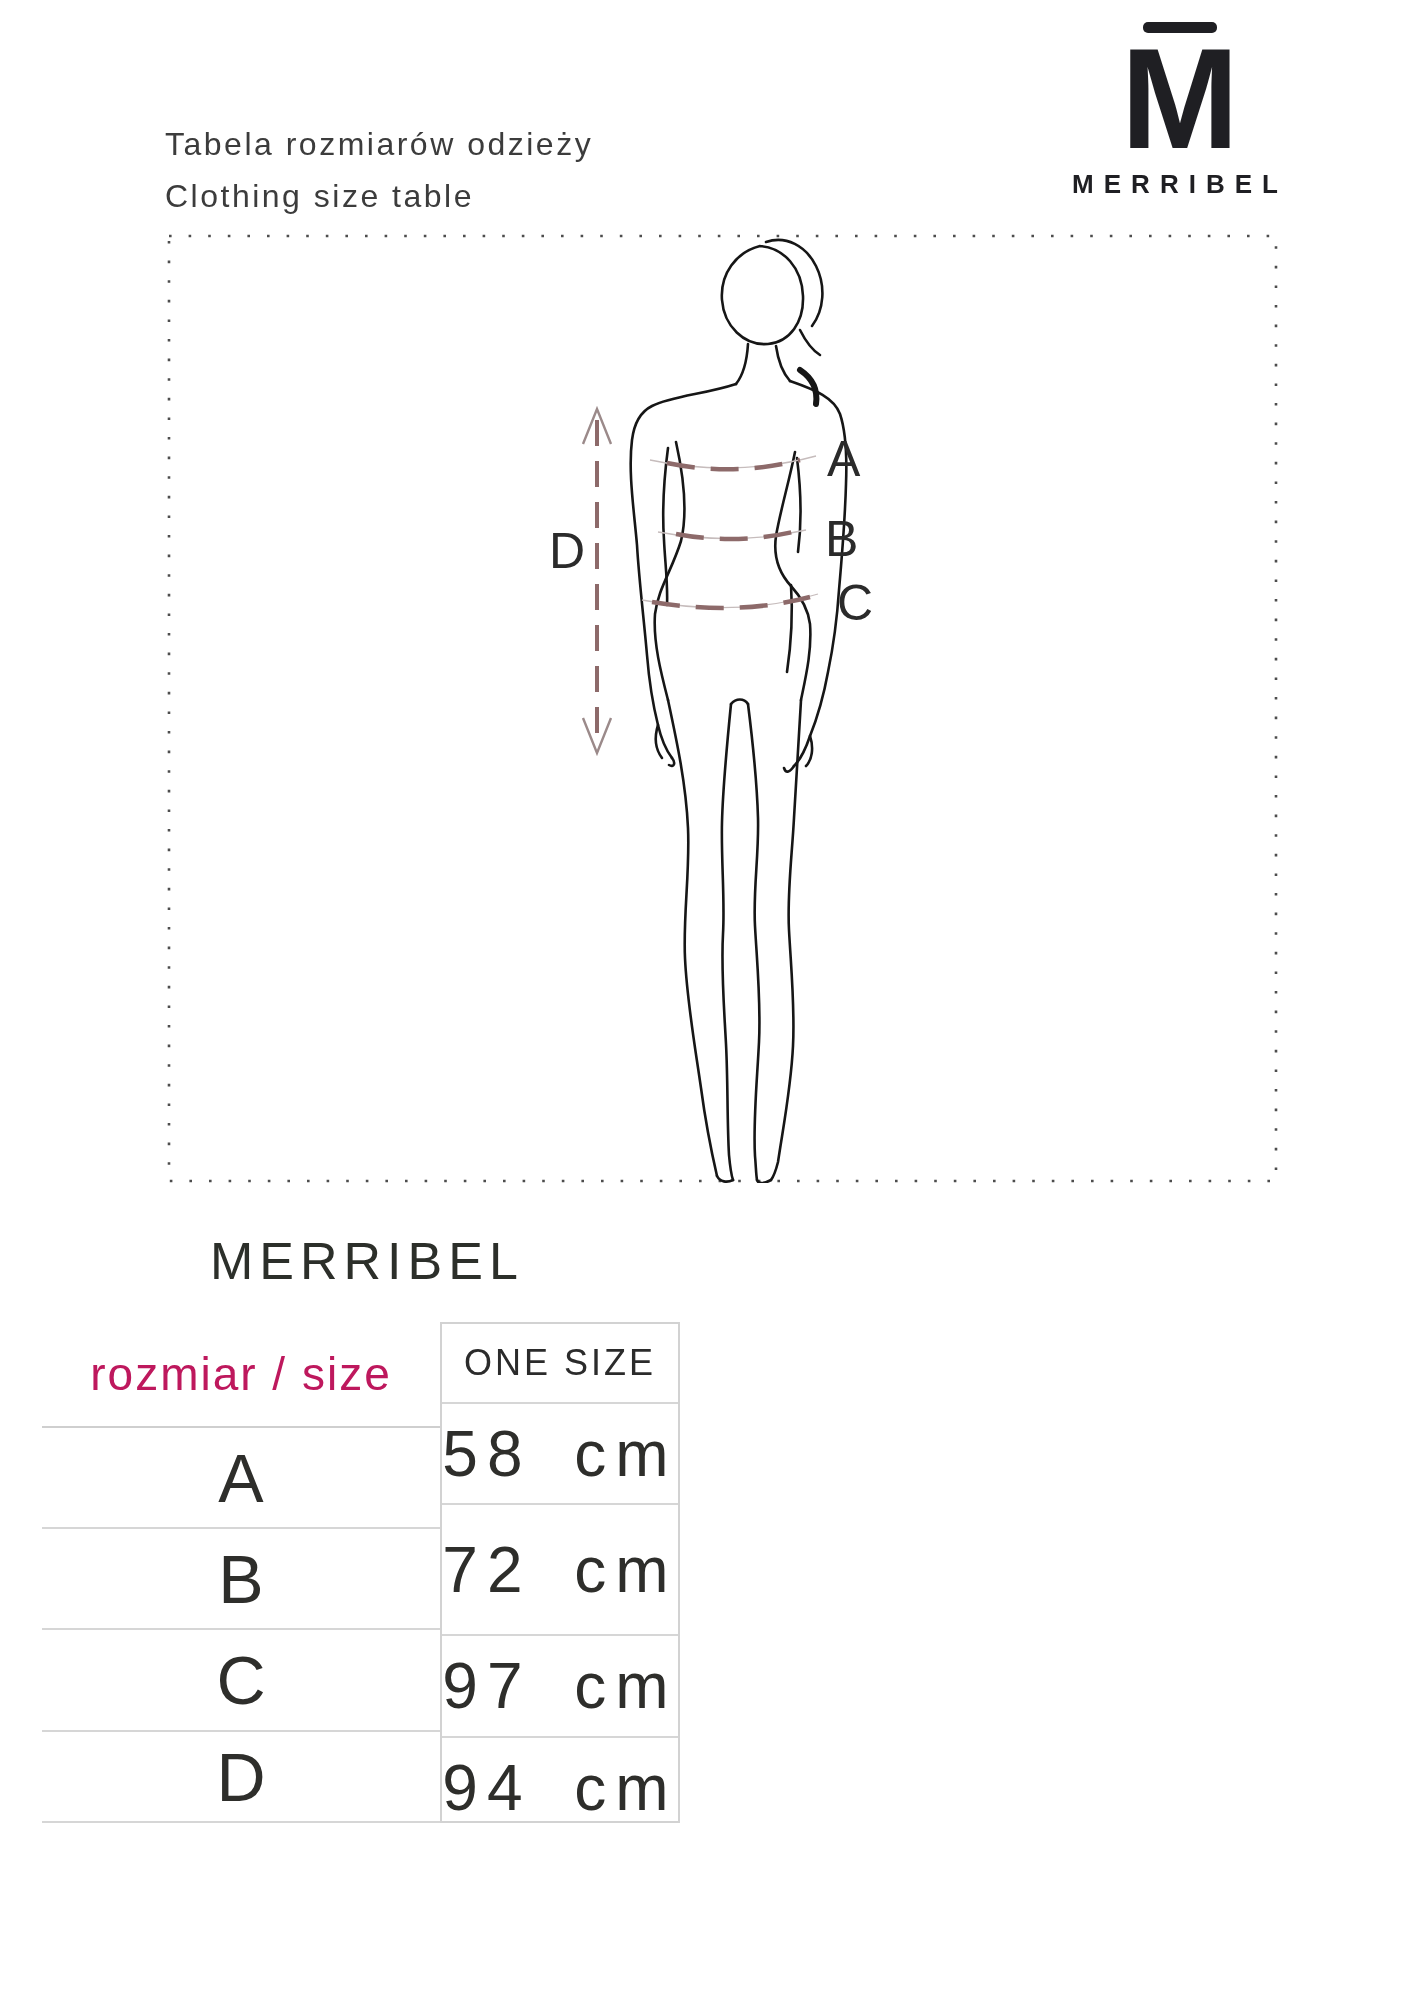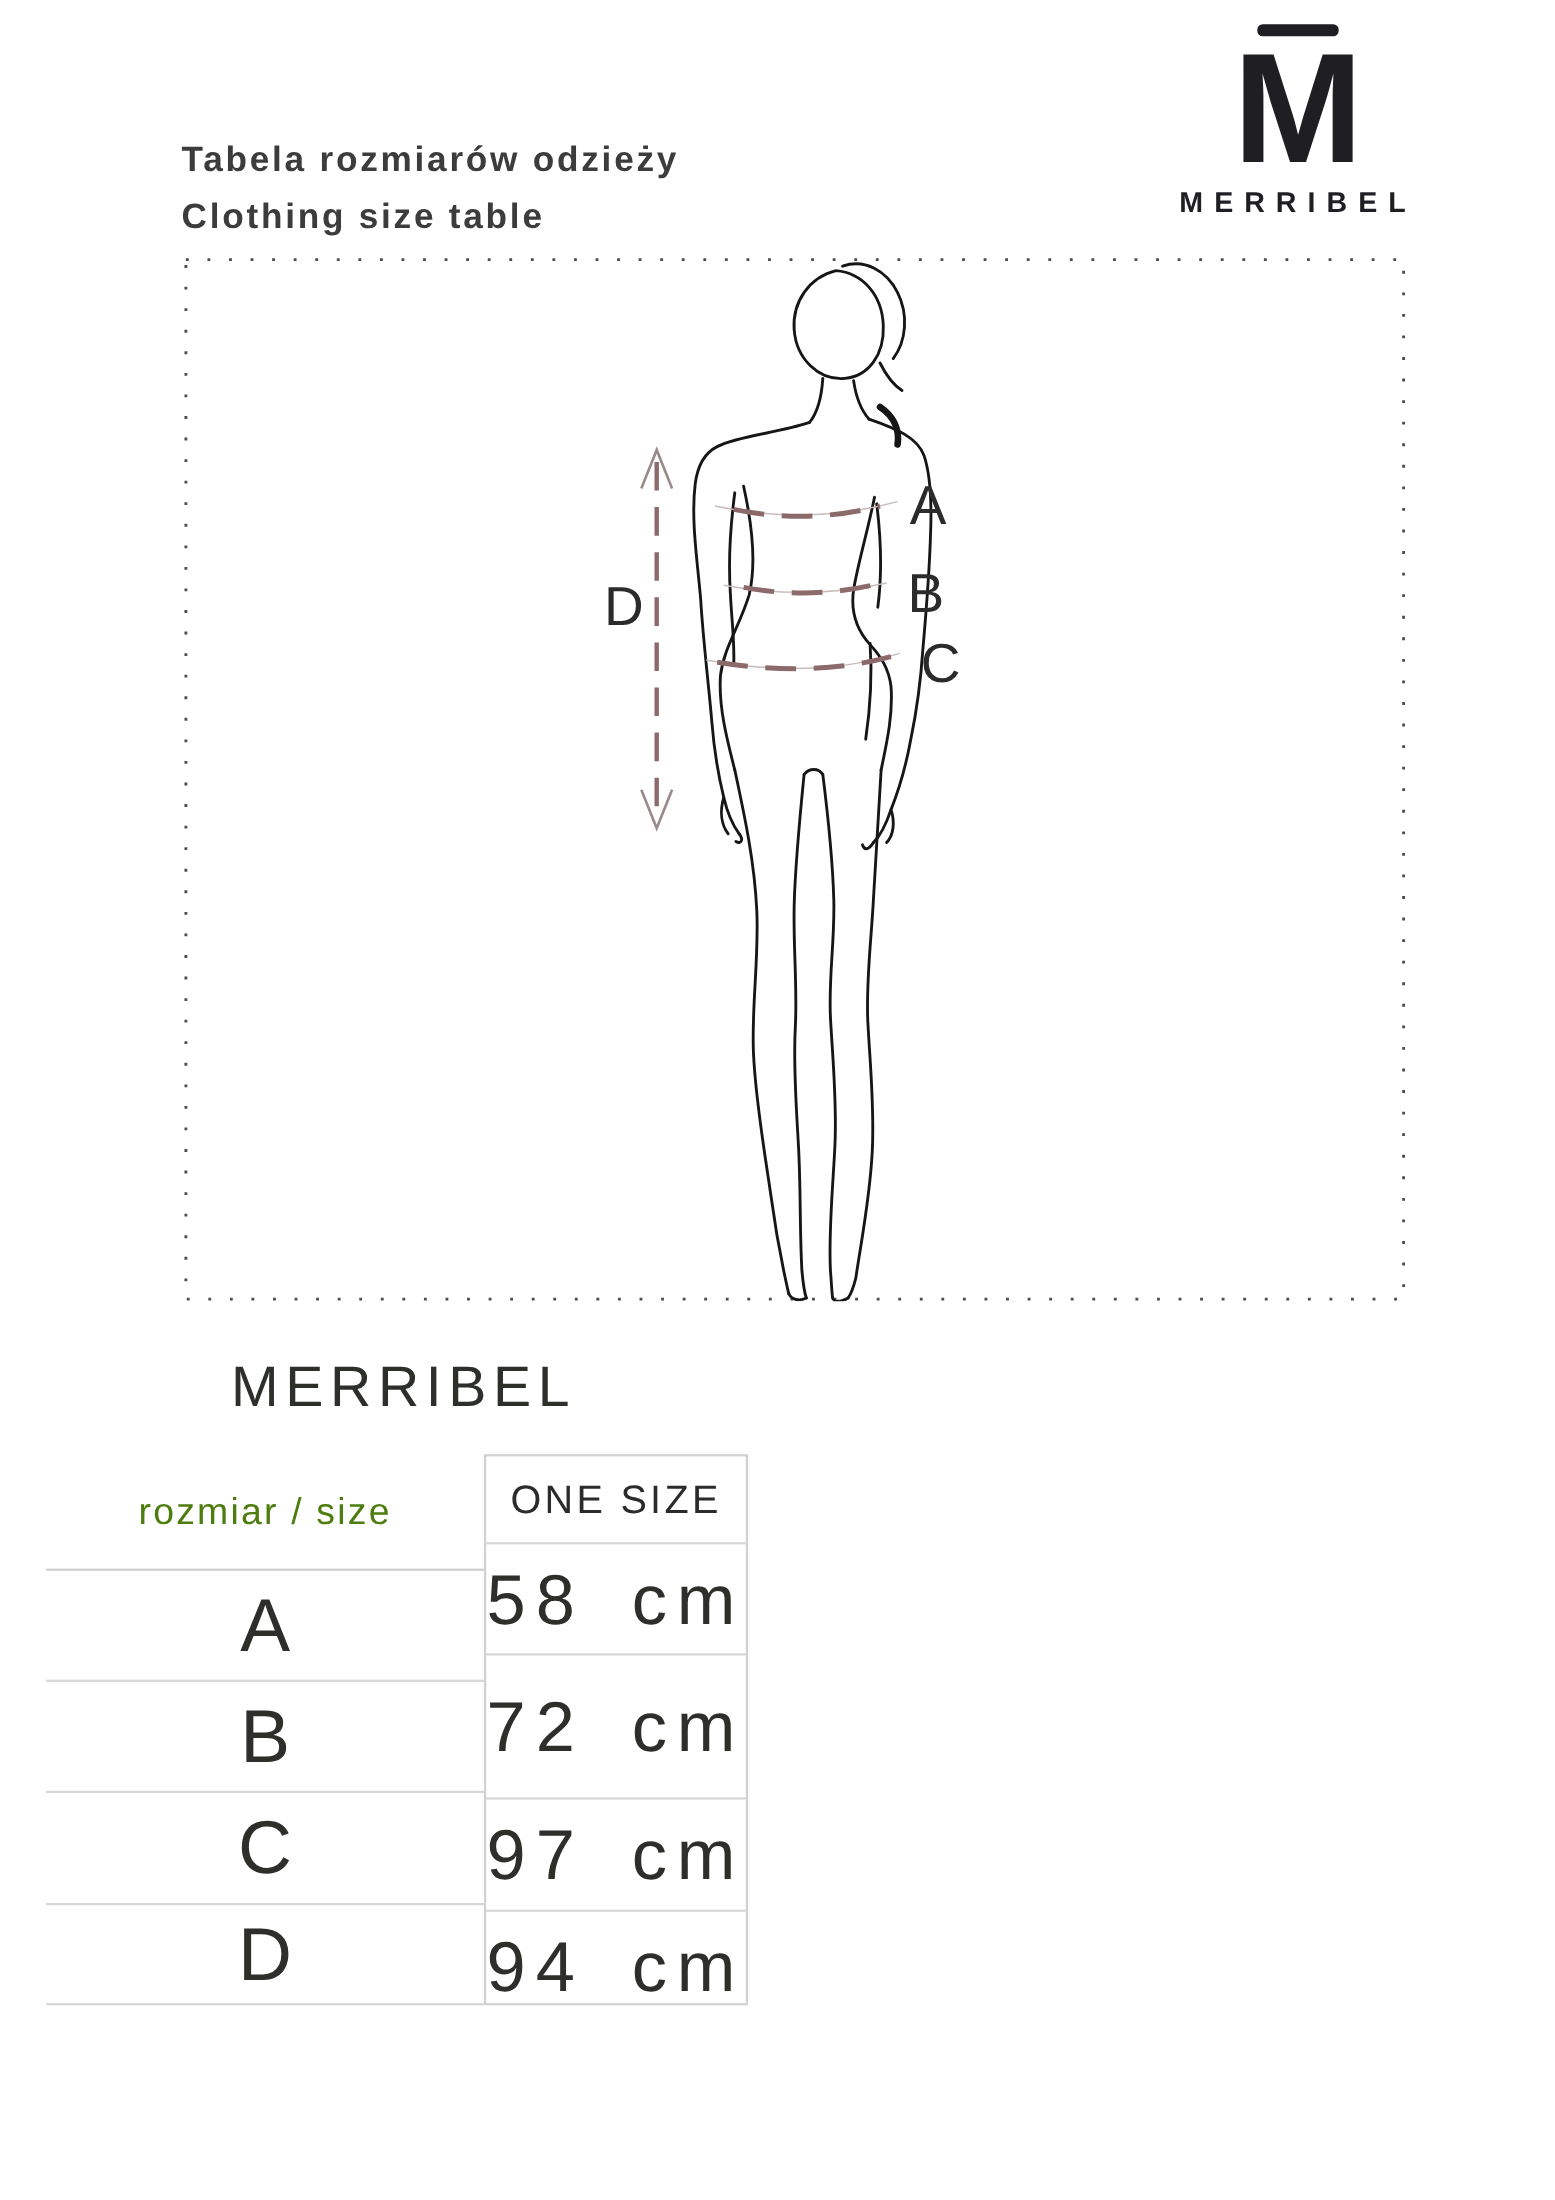--- a/index.html
+++ b/index.html
@@ -2,21 +2,21 @@
 <html><head>
 <meta charset="utf-8">
 <style>
   html,body{margin:0;padding:0;background:#ffffff;}
   body{width:1414px;height:2000px;position:relative;overflow:hidden;
        font-family:"Liberation Sans",sans-serif;color:#2e2e2b;}
   .abs{position:absolute;}
 
   
   .title-block{left:165px;top:118px;line-height:52px;font-size:32px;
-               letter-spacing:2.5px;color:#3c3c3c;font-weight:700;}
+               letter-spacing:2.5px;color:#3c3c3c;font-weight:400;}
 
   
   .logo-wrap{left:1040px;top:18px;width:280px;text-align:center;color:#1f1f23;}
   .logo-bar{display:block;margin:4px auto 0;width:74px;height:11px;border-radius:5px;
             background:#1f1f23;}
   .logo-m{display:block;font-size:142px;line-height:128px;font-weight:700;
           letter-spacing:0;margin-top:2px;}
   .logo-name{display:block;margin-top:6px;font-size:26px;letter-spacing:10px;
              font-weight:700;}
 
@@ -48,21 +48,21 @@
   .col-left .cell:nth-child(5){height:91px;}
   .col-right{position:absolute;left:398px;top:0;width:240px;height:501px;
              border:2px solid #d2d2d2;box-sizing:border-box;}
   .col-right .cell{display:flex;align-items:center;justify-content:center;
                    border-bottom:2px solid #d6d6d6;box-sizing:border-box;}
   .col-right .cell:nth-child(1){height:80px;}
   .col-right .cell:nth-child(2){height:101px;}
   .col-right .cell:nth-child(3){height:131px;}
   .col-right .cell:nth-child(4){height:102px;}
   .col-right .cell:nth-child(5){height:100px;border-bottom:none;}
-  .th-left{font-size:34px;letter-spacing:2px;color:#4d7c0f;}
+  .th-left{font-size:46px;letter-spacing:2px;color:#be185d;}
   .th-right{font-size:36px;letter-spacing:3px;color:#2b2b2b;}
   .row-letter{font-size:68px;color:#2e2e2b;}
   .row-value{font-size:64px;letter-spacing:9px;word-spacing:16px;color:#2e2e2b;white-space:nowrap;}
 </style>
 </head>
 <body>
 
 <div class="abs title-block">
   <div>Tabela rozmiarów odzieży</div>
   <div>Clothing size table</div>

